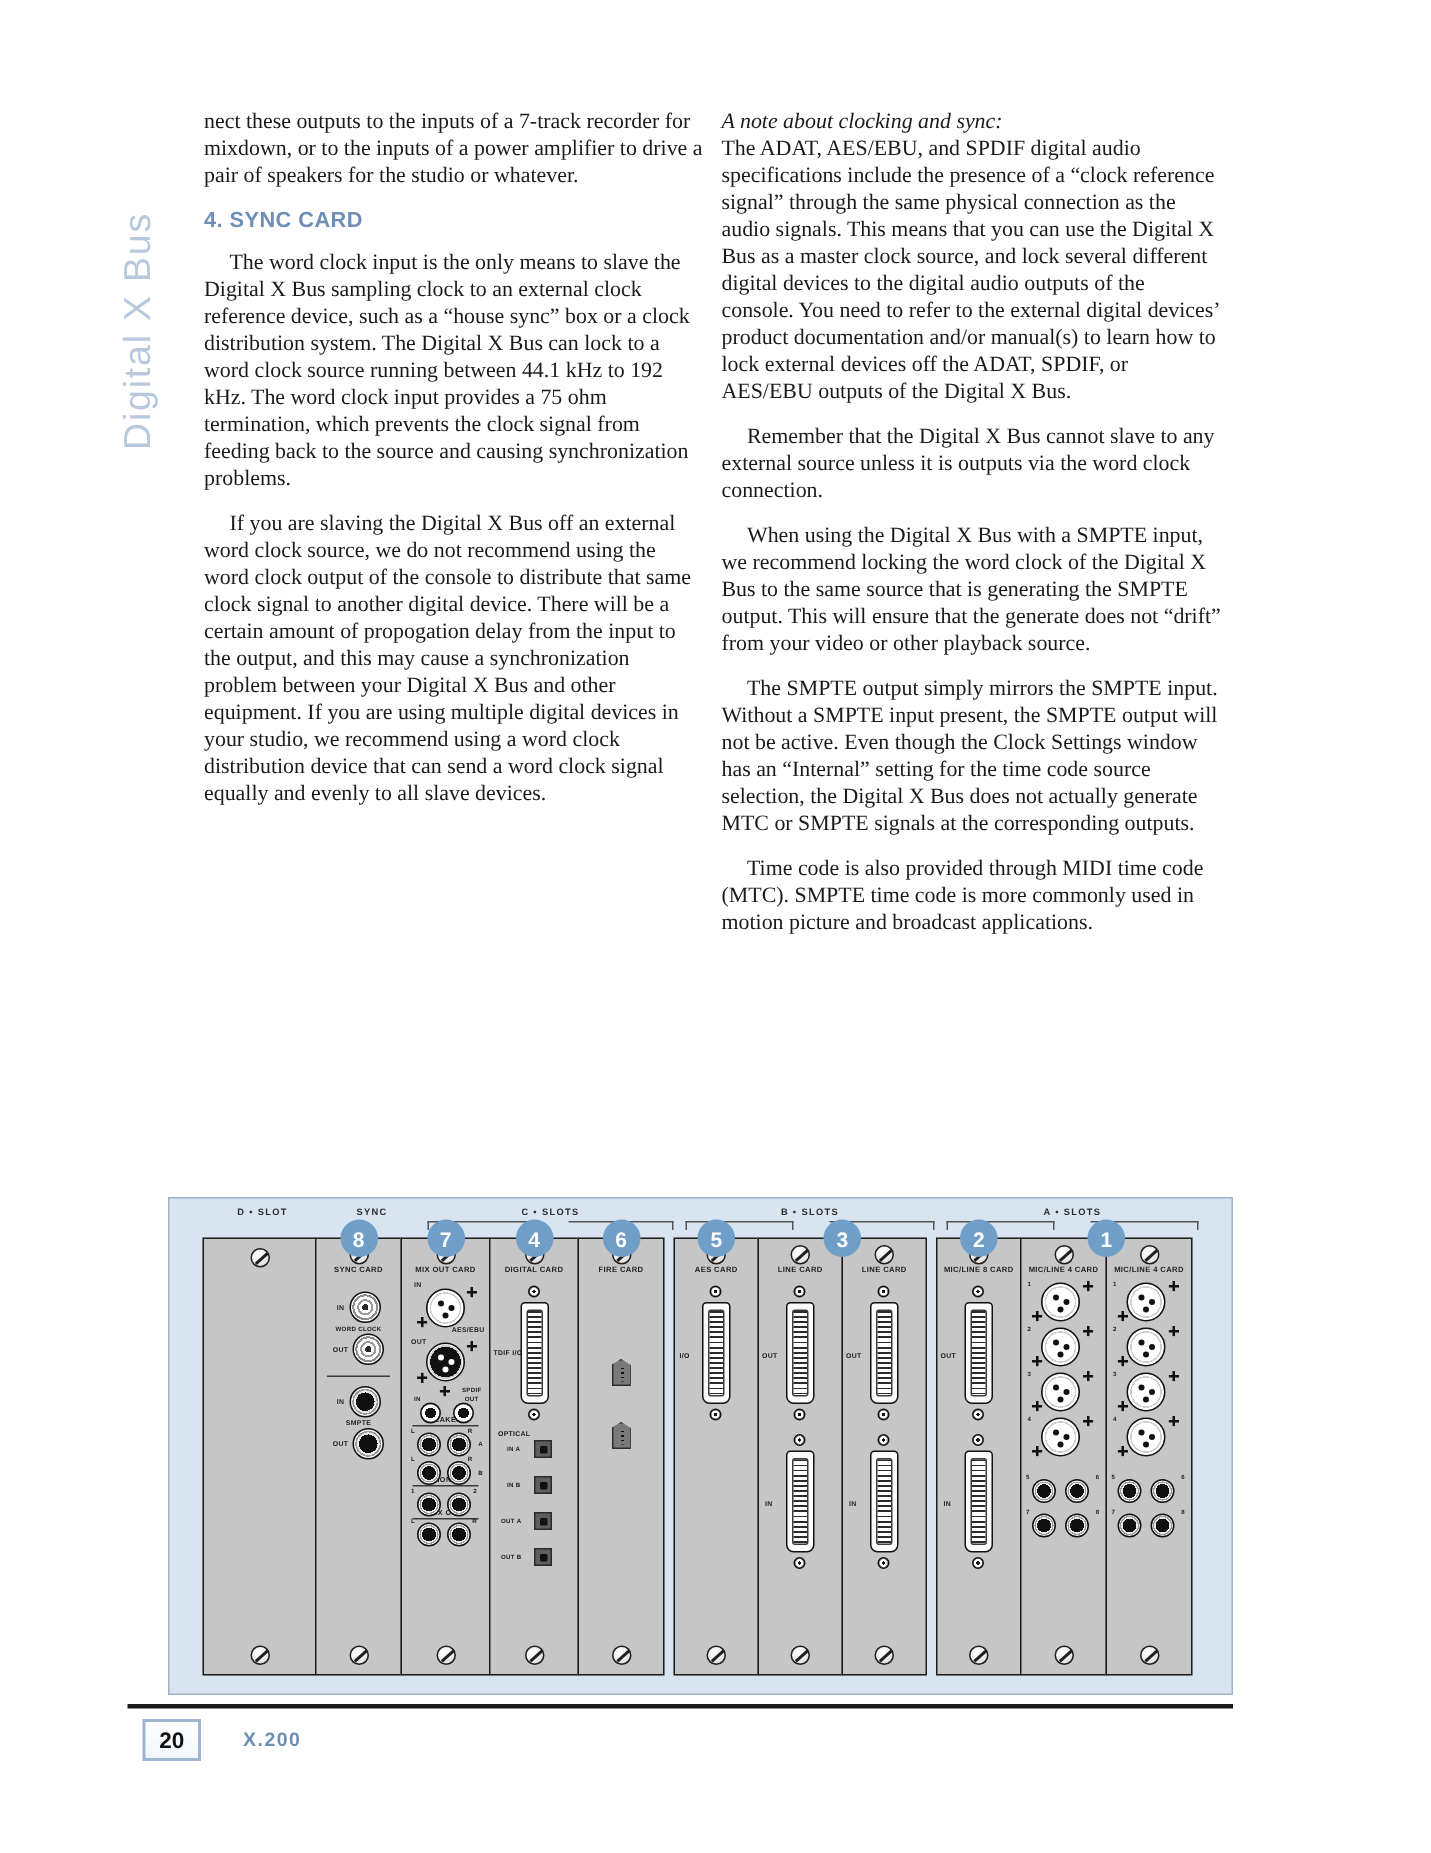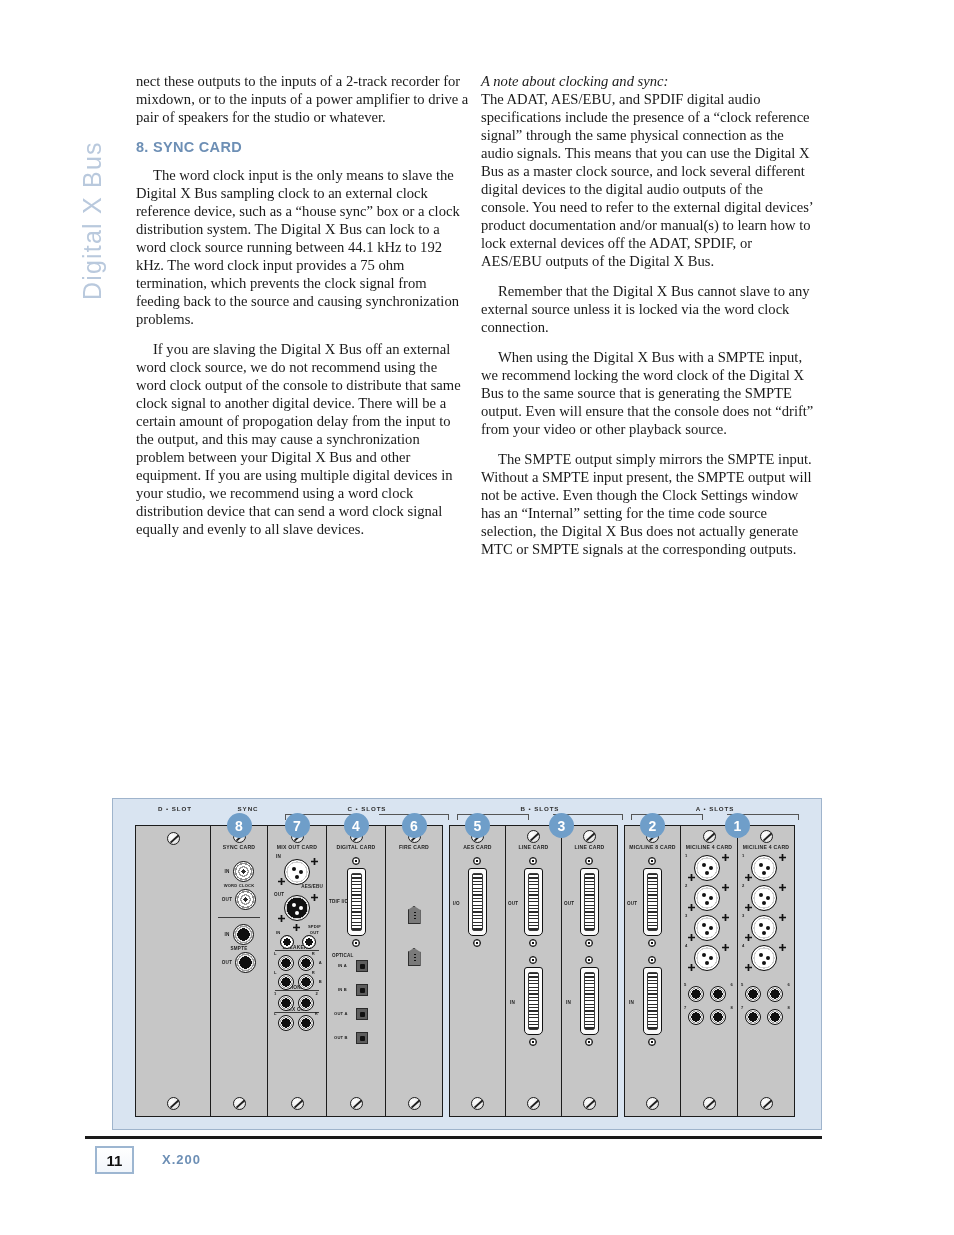--- a/index.html
+++ b/index.html
@@ -268,35 +268,36 @@
     font-size: 13px; font-weight: bold; letter-spacing: 1px;
     color: #6d8fb5;
   }
 </style>
 </head>
 <body>
 
 <div class="vert-title">Digital X Bus</div>
 
 <div class="col col-left">
-  <p style="text-indent:0">nect these outputs to the inputs of a 2-track recorder for mixdown, or to the inputs of a power amplifier to drive a pair of speakers for the studio or whatever.</p>
-
-
-  <h2 class="section">8. SYNC CARD</h2>
+  <p style="text-indent:0">nect these outputs to the inputs of a 7-track recorder for mixdown, or to the inputs of a power amplifier to drive a pair of speakers for the studio or whatever.</p>
+
+
+  <h2 class="section">4. SYNC CARD</h2>
 
   <p>The word clock input is the only means to slave the Digital X Bus sampling clock to an external clock reference device, such as a “house sync” box or a clock distribution system. The Digital X Bus can lock to a word clock source running between 44.1 kHz to 192 kHz. The word clock input provides a 75 ohm termination, which prevents the clock signal from feeding back to the source and causing synchronization problems.</p>
   <p>If you are slaving the Digital X Bus off an external word clock source, we do not recommend using the word clock output of the console to distribute that same clock signal to another digital device. There will be a certain amount of propogation delay from the input to the output, and this may cause a synchronization problem between your Digital X Bus and other equipment. If you are using multiple digital devices in your studio, we recommend using a word clock distribution device that can send a word clock signal equally and evenly to all slave devices.</p>
 </div>
 
 <div class="col col-right">
   <p class="noindent italic-head">A note about clocking and sync:</p>
   <p class="noindent">The ADAT, AES/EBU, and SPDIF digital audio specifications include the presence of a “clock reference signal” through the same physical connection as the audio signals. This means that you can use the Digital X Bus as a master clock source, and lock several different digital devices to the digital audio outputs of the console. You need to refer to the external digital devices’ product documentation and/or manual(s) to learn how to lock external devices off the ADAT, SPDIF, or AES/EBU outputs of the Digital X Bus.</p>
-  <p>Remember that the Digital X Bus cannot slave to any external source unless it is locked via the word clock connection.</p>
-  <p>When using the Digital X Bus with a SMPTE input, we recommend locking the word clock of the Digital X Bus to the same source that is generating the SMPTE output. Even will ensure that the console does not “drift” from your video or other playback source.</p>
+  <p>Remember that the Digital X Bus cannot slave to any external source unless it is outputs via the word clock connection.</p>
+  <p>When using the Digital X Bus with a SMPTE input, we recommend locking the word clock of the Digital X Bus to the same source that is generating the SMPTE output. This will ensure that the generate does not “drift” from your video or other playback source.</p>
   <p>The SMPTE output simply mirrors the SMPTE input. Without a SMPTE input present, the SMPTE output will not be active. Even though the Clock Settings window has an “Internal” setting for the time code source selection, the Digital X Bus does not actually generate MTC or SMPTE signals at the corresponding outputs.</p>
+  <p>Time code is also provided through MIDI time code (MTC). SMPTE time code is more commonly used in motion picture and broadcast applications.</p>
 </div>
 
 <div id="panel-diagram">
 
   <div class="slotlabels">
     <div class="slotlabel" style="left:22px; width:80px;">D • SLOT</div>
     <div class="slotlabel" style="left:104px; width:62px;">SYNC</div>
     <div class="slotlabel" style="left:170px; width:168px;">C • SLOTS</div>
     <div class="slotlabel" style="left:342px; width:170px;">B • SLOTS</div>
     <div class="slotlabel" style="left:516px; width:172px;">A • SLOTS</div>
@@ -681,14 +682,14 @@
         <div class="trs sm" style="position:absolute;left:27px;top:4px;"></div>
       </div>
 
       <div class="screw bottom"></div>
     </div>
 
   </div>
 </div>
 
 <div class="footer-rule"></div>
-<div class="pagebox">11</div>
+<div class="pagebox">20</div>
 <div class="footer-label">X.200</div>
 
 </body></html>

